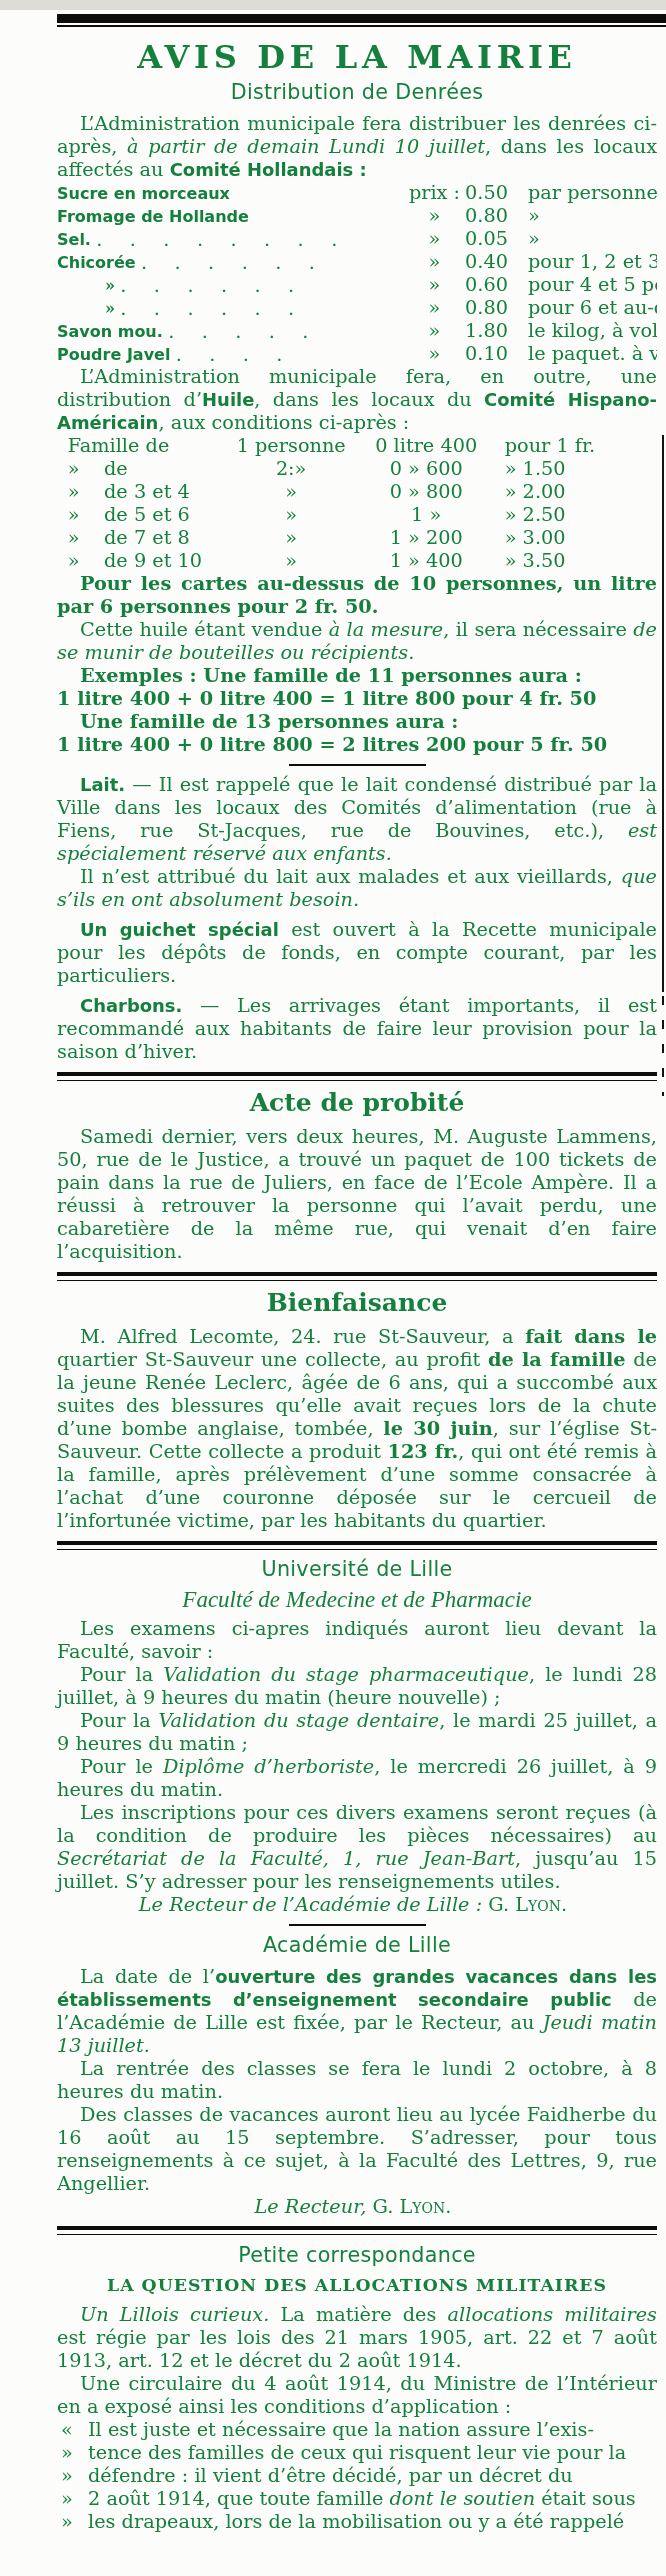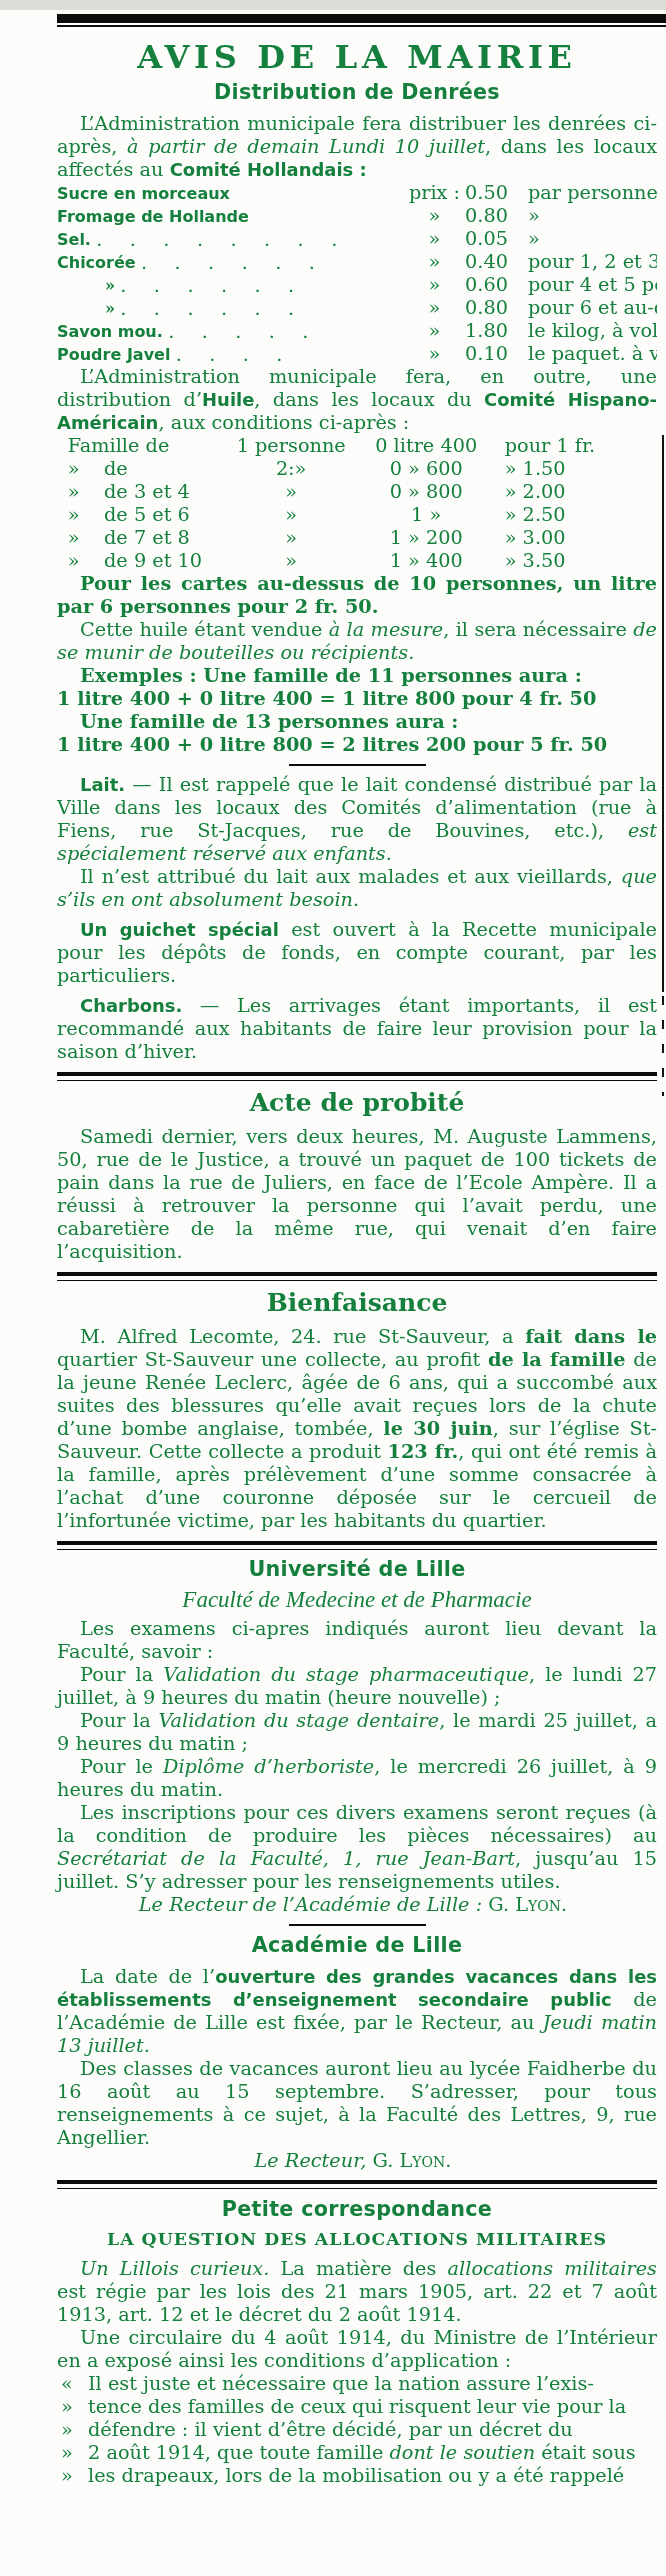--- a/index.html
+++ b/index.html
@@ -7,21 +7,21 @@
     position:relative;width:667px;height:2576px;margin:10px auto;
     background:#fcfcfa;color:#15803d;overflow:hidden;
     font-family:"DejaVu Serif",serif;font-size:19.3px;line-height:23px;
   }
   .col{position:absolute;left:57px;top:4px;width:600px;}
   
   .topbar{height:13.3px;position:relative;margin-bottom:12px;margin-right:-10px;}
   .topbar .b1{position:absolute;left:0;right:0;top:0;height:8.7px;background:#0d0c0a;}
   .topbar .b2{position:absolute;left:0;right:0;top:11.3px;height:2px;background:#0d0c0a;}
   .h1{font-weight:700;font-size:32px;line-height:37px;text-align:center;letter-spacing:4.7px;margin:6.7px 0 4px;white-space:nowrap;}
-  .h2{font-family:"DejaVu Sans",sans-serif;font-weight:700;font-size:20.7px;line-height:25px;text-align:center;margin:2.7px 0 6.7px;letter-spacing:0.3px;}
+  .h2{font-family:"DejaVu Sans",sans-serif;font-weight:400;font-size:20.7px;line-height:25px;text-align:center;margin:2.7px 0 6.7px;letter-spacing:0.3px;}
   .h3{font-weight:700;font-size:25px;line-height:29px;text-align:center;margin:5.3px 0 8px;}
   .subi{font-style:italic;font-size:23px;text-align:center;margin:-1.3px 0 6.7px;font-family:Liberation Serif, serif;}
   .subcaps{font-weight:700;font-size:17.3px;letter-spacing:1px;text-align:center;margin:1.3px 0 5.3px;}
   .para{text-indent:23px;text-align:justify;}
   .spaced{margin-top:7.3px;}
   .eq{font-weight:700;white-space:nowrap;}
   .it{font-style:italic;}
   .bd{font-weight:700;}
   .bsx{font-family:"DejaVu Sans",sans-serif;font-weight:700;font-size:.93em;}
   .sc{font-variant:small-caps;}
@@ -187,28 +187,29 @@
       <div class="ruled"></div>
       <div class="h3">Acte de probité</div>
       <div class="para"><span>Samedi dernier, vers deux heures, M. Auguste Lammens, 50, rue de le Justice, a trouvé un paquet de 100 tickets de pain dans la rue de Juliers, en face de l’Ecole Ampère. Il a réussi à retrouver la personne qui l’avait perdu, une cabaretière de la même rue, qui venait d’en faire l’acquisition.</span></div>
       <div class="ruled"></div>
       <div class="h3">Bienfaisance</div>
       <div class="para"><span>M. Alfred Lecomte, 24. rue St-Sauveur, a </span><span class="bd">fait dans le</span><span> quartier St-Sauveur une collecte, au profit </span><span class="bd">de la famille</span><span> de la jeune Renée Leclerc, âgée de 6 ans, qui a succombé aux suites des blessures qu’elle avait reçues lors de la chute d’une bombe anglaise, tombée, </span><span class="bd">le 30 juin</span><span>, sur l’église St-Sauveur.  Cette collecte a produit </span><span class="bd">123 fr.</span><span>, qui ont été remis à la famille, après prélèvement d’une somme consacrée à l’achat d’une couronne déposée sur le cercueil de l’infortunée victime, par les habitants du quartier.</span></div>
       <div class="ruled"></div>
       <div class="h2">Université de Lille</div>
       <div class="subi">Faculté de Medecine et de Pharmacie</div>
       <div class="para"><span>Les examens ci-apres indiqués auront lieu devant la Faculté, savoir :</span></div>
-      <div class="para"><span>Pour la </span><span class="it">Validation du stage pharmaceutique</span><span>, le lundi 27 juillet, à 9 heures du matin (heure nouvelle) ;</span></div>
+      <div class="para"><span>Pour la </span><span class="it">Validation du stage pharmaceutique</span><span>, le lundi 28 juillet, à 9 heures du matin (heure nouvelle) ;</span></div>
       <div class="para"><span>Pour la </span><span class="it">Validation du stage dentaire</span><span>, le mardi 25 juillet, a 9 heures du matin ;</span></div>
       <div class="para"><span>Pour le </span><span class="it">Diplôme d’herboriste</span><span>, le mercredi 26 juillet, à 9 heures du matin.</span></div>
       <div class="para"><span>Les inscriptions pour ces divers examens seront reçues (à la condition de produire les pièces nécessaires) au </span><span class="it">Secrétariat de la Faculté, 1, rue Jean-Bart</span><span>, jusqu’au 15 juillet. S’y adresser pour les renseignements utiles.</span></div>
       <div class="sign"><span class="it">Le Recteur de l’Académie de Lille : </span><span>G. </span><span class="sc">Lyon</span><span>.</span></div>
       <div class="rules"></div>
       <div class="h2">Académie de Lille</div>
       <div class="para"><span>La date de l’</span><span class="bsx">ouverture des grandes vacances dans les établissements d’enseignement secondaire public</span><span> de l’Académie de Lille est fixée, par le Recteur, au </span><span class="it">Jeudi matin 13 juillet.</span></div>
+      <div class="para"><span>La rentrée des classes se fera le lundi 2 octobre, à 8 heures du matin.</span></div>
       <div class="para"><span>Des classes de vacances auront lieu au lycée Faidherbe du 16 août au 15 septembre. S’adresser, pour tous renseignements à ce sujet, à la Faculté des Lettres, 9, rue Angellier.</span></div>
       <div class="sign"><span class="it">Le Recteur, </span><span>G. </span><span class="sc">Lyon</span><span>.</span></div>
       <div class="ruled"></div>
       <div class="h2">Petite correspondance</div>
       <div class="subcaps">LA QUESTION DES ALLOCATIONS MILITAIRES</div>
       <div class="para"><span class="it">Un Lillois curieux.</span><span> La matière des </span><span class="it">allocations militaires</span><span> est régie par les lois des 21 mars 1905, art. 22 et 7 août 1913, art. 12 et le décret du 2 août 1914.</span></div>
       <div class="para"><span>Une circulaire du 4 août 1914, du Ministre de l’Intérieur en a exposé ainsi les conditions d’application :</span></div>
       <div class="quote"><span class="mk">«</span><span>Il est juste et nécessaire que la nation assure l’exis-</span></div>
       <div class="quote"><span class="mk">»</span><span>tence des familles de ceux qui risquent leur vie pour la</span></div>
       <div class="quote"><span class="mk">»</span><span>défendre : il vient d’être décidé, par un décret du</span></div>

